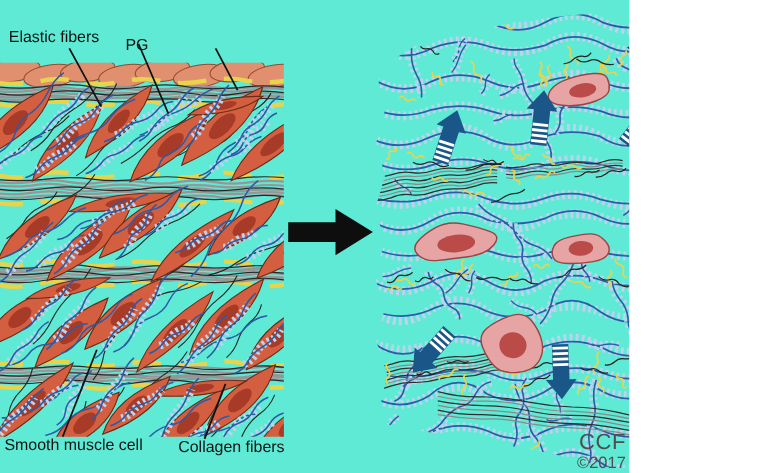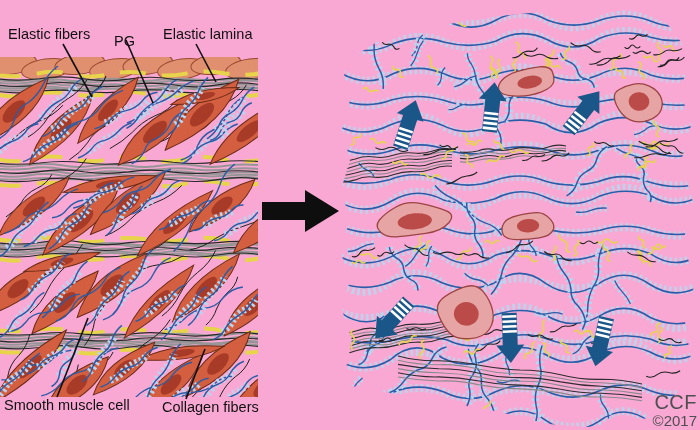--- a/index.html
+++ b/index.html
@@ -1,16 +1,16 @@
 <!DOCTYPE html>
 <html><head>
 <meta charset="utf-8">
 <style>
   html,body{margin:0;padding:0;background:#fff;}
-  .stage{position:relative;width:700px;height:430px;background:#f9a8d4;overflow:hidden;
+  .stage{position:relative;width:572px;height:430px;background:#5eead4;overflow:hidden;
          font-family:"Liberation Sans",sans-serif;}
   svg.art{position:absolute;left:0;top:0;}
   .lbl{position:absolute;font-size:14.5px;color:#111;white-space:nowrap;}
   .lbl-pg{left:114px;top:33px;}
   .lbl-ef{left:8px;top:26px;}
   .lbl-el{left:163px;top:26px;}
   .lbl-smc{left:4px;top:397px;}
   .lbl-cf{left:162px;top:399px;}
   .credit{position:absolute;right:3px;bottom:1px;text-align:right;color:#4E4F51;line-height:1.05;}
   .credit .org{font-size:20px;letter-spacing:.5px;}
@@ -655,21 +655,20 @@
         <line x1="63" y1="44" x2="92" y2="97" stroke="#111111" stroke-width="1.6"></line>
         <line x1="126" y1="40" x2="153" y2="103" stroke="#111111" stroke-width="1.6"></line>
         <line x1="196" y1="44" x2="216" y2="82" stroke="#111111" stroke-width="1.6"></line>
         <line x1="57" y1="397" x2="88" y2="318" stroke="#111111" stroke-width="1.6"></line>
         <line x1="186" y1="399" x2="205" y2="349" stroke="#111111" stroke-width="1.6"></line>
       </g>
     </svg>
 
   <div class="lbl lbl-ef">Elastic fibers</div>
   <div class="lbl lbl-pg">PG</div>
-  <div class="lbl lbl-el">Elastic lamina</div>
   <div class="lbl lbl-smc">Smooth muscle cell</div>
   <div class="lbl lbl-cf">Collagen fibers</div>
 
   <div class="credit">
     <div class="org">CCF</div>
     <div class="yr">©2017</div>
   </div>
 </div>
 
 </body></html>

